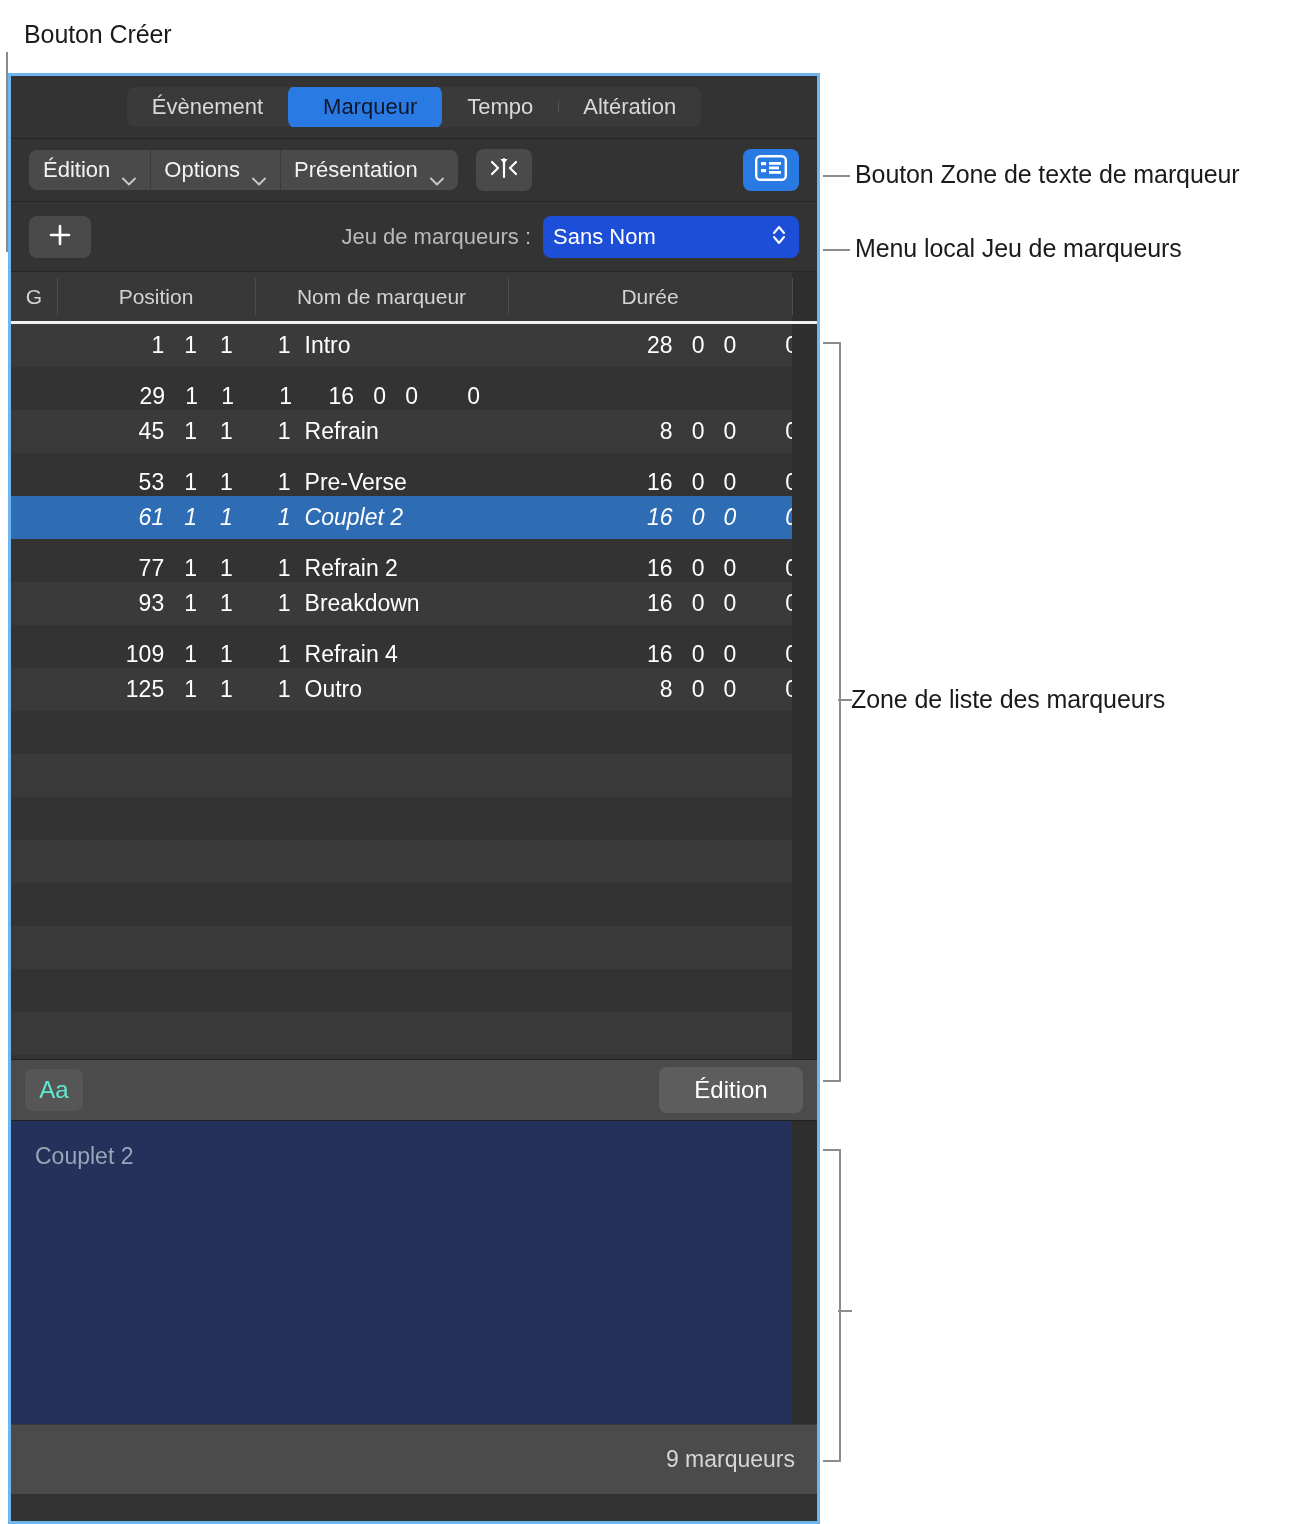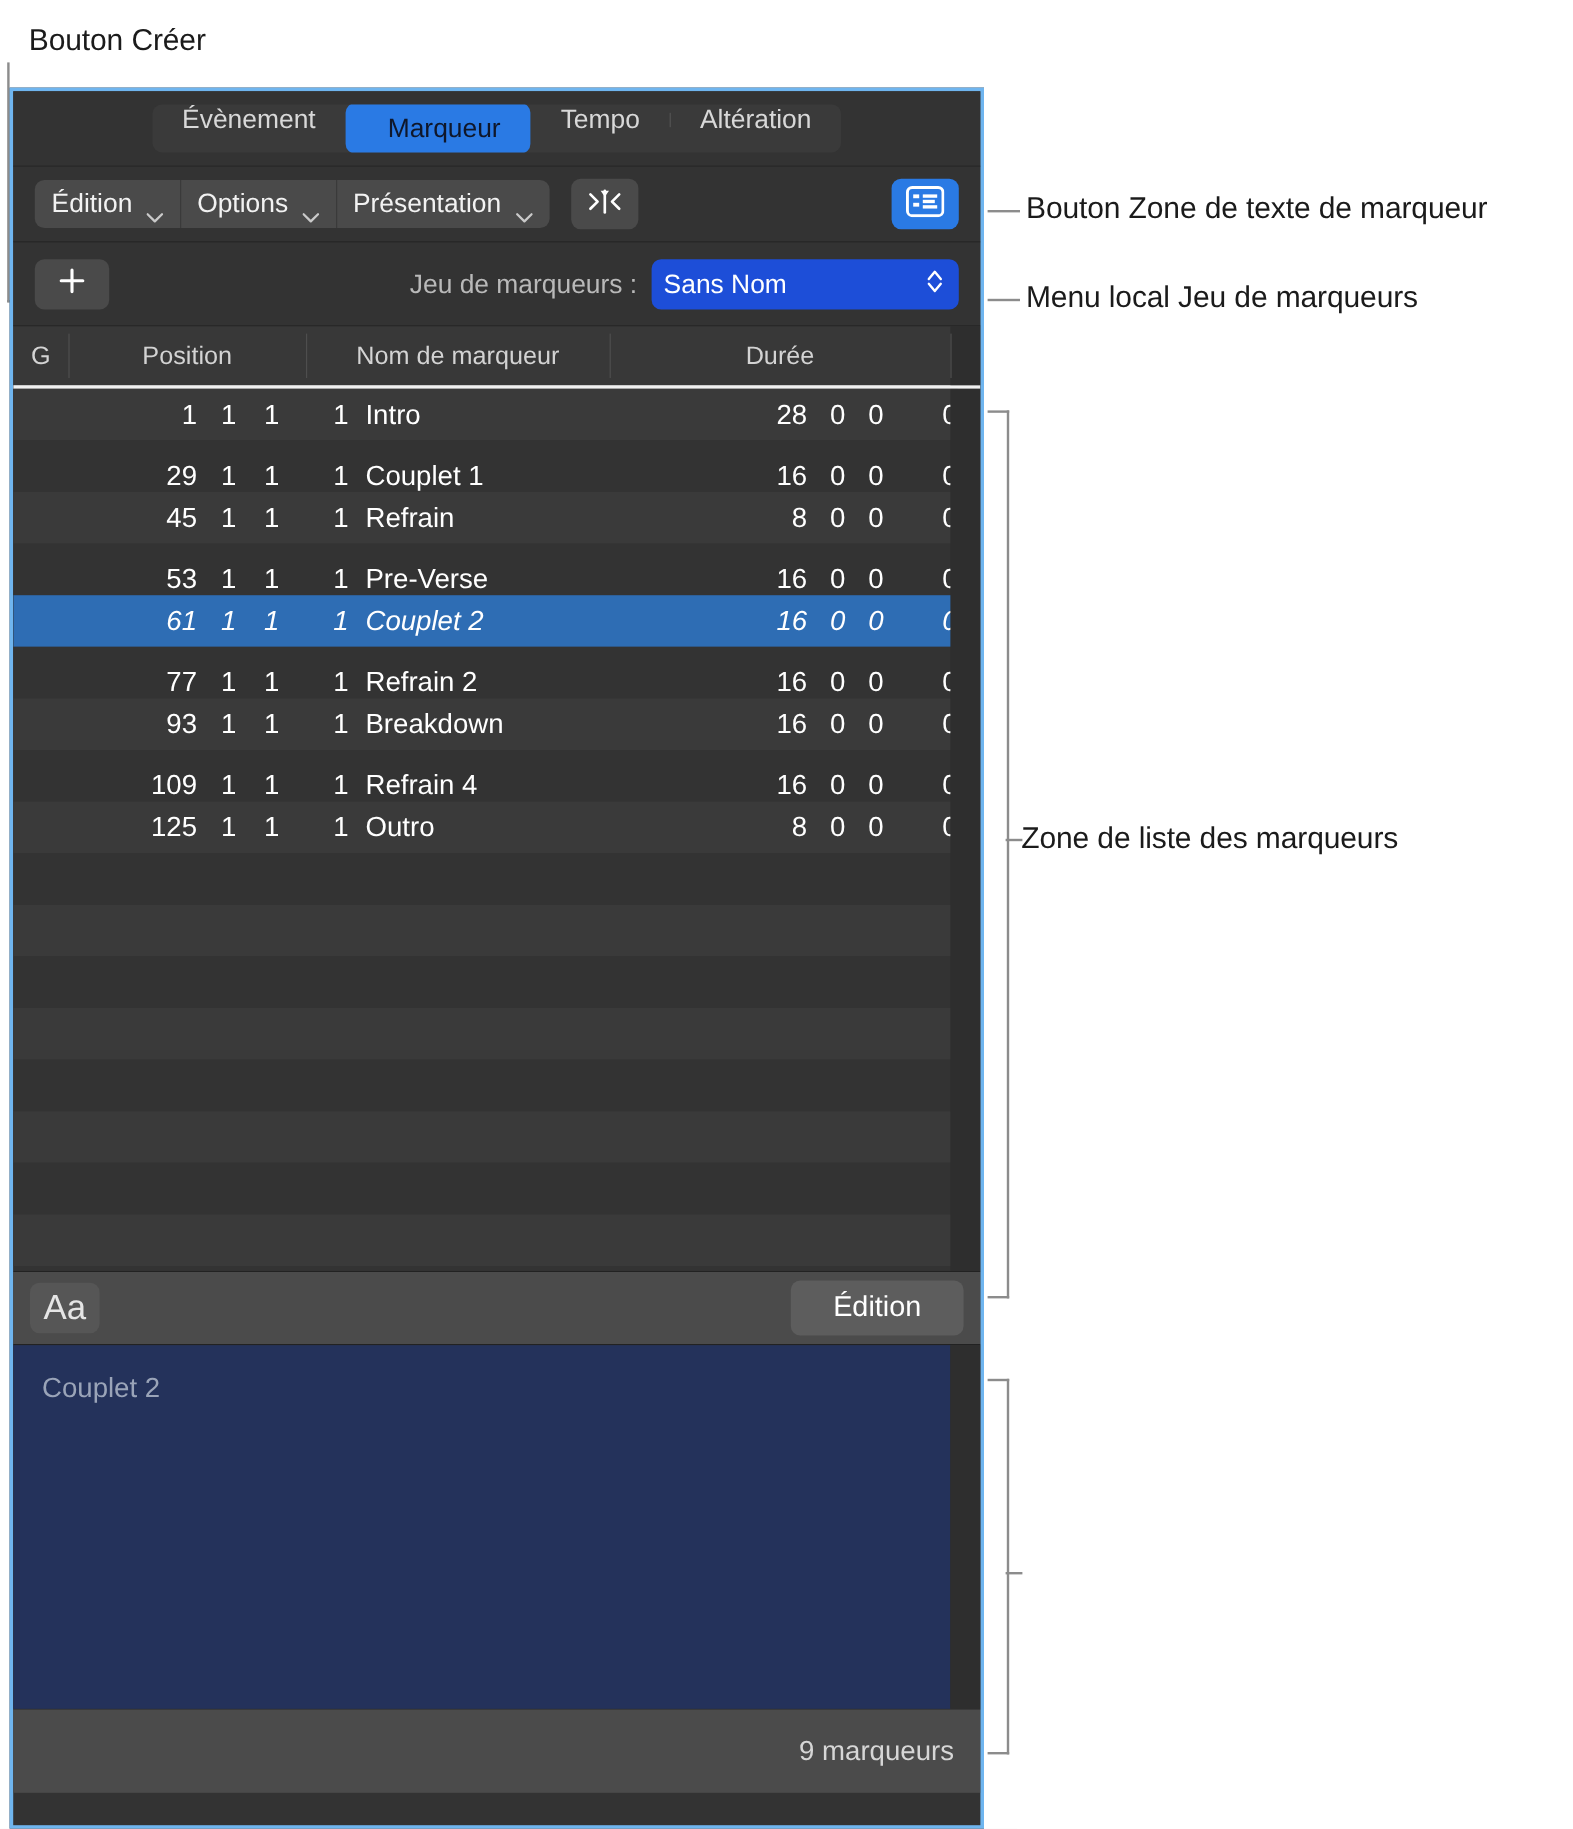--- a/index.html
+++ b/index.html
@@ -43,21 +43,21 @@
   }
 
   
   .tabbar-row {
     height: 63px;
     background: #333333;
     display: flex; align-items: center; justify-content: center;
     border-bottom: 1px solid #262626;
   }
   .segmented {
-    display: flex; align-items: flex-start;
+    display: flex; align-items: center;
     background: #3a3a3a;
     border-radius: 8px;
     height: 40px;
     overflow: hidden;
   }
   .seg {
     display: flex; align-items: center; justify-content: center;
     padding: 0 25px;
     font-size: 22px;
     color: #d8d8d8;
@@ -204,21 +204,21 @@
     background: #4b4b4b;
     display:flex; align-items:center;
     padding: 0 14px;
     border-top: 1px solid #222;
     border-bottom: 1px solid #222;
   }
   .aabtn {
     width: 58px; height: 42px;
     background:#565656; border-radius:8px;
     display:flex; align-items:center; justify-content:center;
-    font-size:29px; color:#e5e5e5; cursor:default;
+    font-size:24px; color:#5eead4; cursor:default;
   }
   .editbtn {
     margin-left:auto;
     min-width: 144px; height: 46px;
     background:#5d5d5d; border-radius:8px;
     display:flex; align-items:center; justify-content:center;
     font-size:24px; color:#ffffff; cursor:default;
     padding: 0 18px;
   }
 
@@ -368,21 +368,20 @@
             <div class="c-d2">0</div>
             <div class="c-d3">0</div>
             <div class="c-d4">0</div>
           </div>
           <div class="row norm">
             <div class="c-g"></div>
             <div class="c-bar">29</div>
             <div class="c-beat">1</div>
             <div class="c-div">1</div>
             <div class="c-tick">1</div>
-            <div class="c-name">Couplet 1</div>
             <div class="c-d1">16</div>
             <div class="c-d2">0</div>
             <div class="c-d3">0</div>
             <div class="c-d4">0</div>
           </div>
           <div class="row alt">
             <div class="c-g"></div>
             <div class="c-bar">45</div>
             <div class="c-beat">1</div>
             <div class="c-div">1</div>

